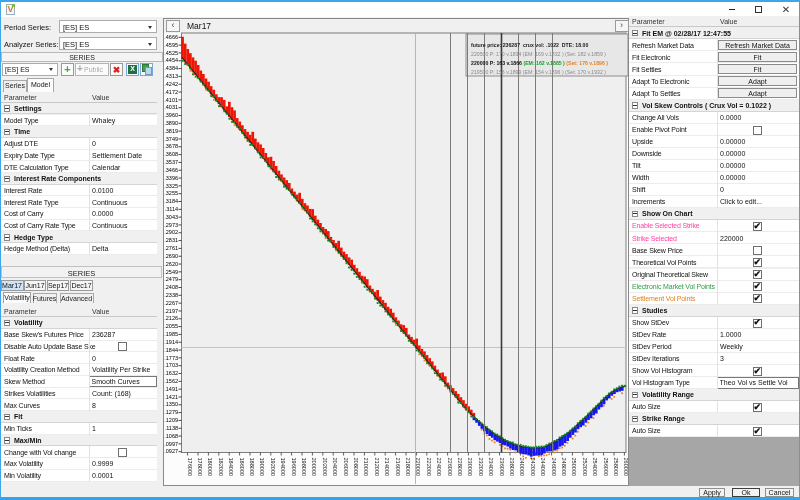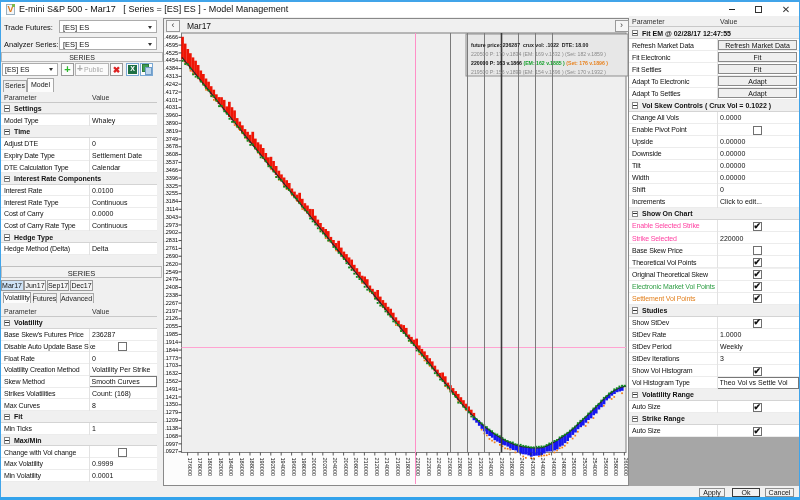--- a/index.html
+++ b/index.html
@@ -5,25 +5,24 @@
 </style></head><body>
 <div style="position:relative;width:800px;height:500px;background:#f0f0f0;overflow:hidden;">
 <div style="position:absolute;left:0;top:0;width:800px;height:2px;background:#41a4e9;"></div>
 <div style="position:absolute;left:0;top:0;width:1px;height:500px;background:#41a4e9;"></div>
 <div style="position:absolute;left:799px;top:0;width:1px;height:500px;background:#41a4e9;"></div>
 <div style="position:absolute;left:0;top:497px;width:800px;height:3px;background:#33a3ec;"></div>
 <div style="position:absolute;left:1px;top:2px;width:798px;height:15px;background:#ffffff;"></div>
 <div style="position:absolute;left:6px;top:4px;width:9px;height:11px;background:#f4f6f8;border:1px solid #9ab0c0;"></div>
 <div style="position:absolute;left:7px;top:5px;width:7px;height:9px;color:#e07818;font-size:9px;font-weight:bold;line-height:9px;text-align:center;">V</div>
 <div style="position:absolute;left:12px;top:4px;width:3px;height:3px;background:#7cb94d;"></div>
-<div style="position:absolute;left:19px;top:4px;width:500px;height:11px;font-size:9px;color:#111;white-space:nowrap;">E-mini S&amp;P 500 - Mar17&nbsp;&nbsp; [ Series = [ES] ES ] - Model Management</div>
 <div style="position:absolute;left:729px;top:8.5px;width:6px;height:1px;background:#222;"></div>
 <div style="position:absolute;left:755px;top:6px;width:7px;height:7px;border:1.2px solid #333;"></div>
 <div style="position:absolute;left:781px;top:4px;width:10px;height:11px;font-size:10px;color:#333;line-height:11px;text-align:center;">✕</div>
-<div style="position:absolute;left:4px;top:23px;width:60px;height:9px;font-size:7.5px;color:#111111;">Trade Futures:</div>
+<div style="position:absolute;left:4px;top:23px;width:60px;height:9px;font-size:7.5px;color:#111111;">Period Series:</div>
 <div style="position:absolute;left:59px;top:20px;width:98px;height:13px;background:#fff;border:1px solid #acacac;"></div>
 <div style="position:absolute;left:63px;top:23px;width:60px;height:9px;font-size:7.5px;color:#111111;">[ES] ES</div>
 <div style="position:absolute;left:148px;top:25.5px;width:0;height:0;border-left:2.5px solid transparent;border-right:2.5px solid transparent;border-top:3.5px solid #333;"></div>
 <div style="position:absolute;left:4px;top:40px;width:70px;height:9px;font-size:7.5px;color:#111111;">Analyzer Series:</div>
 <div style="position:absolute;left:59px;top:37px;width:98px;height:13px;background:#fff;border:1px solid #acacac;"></div>
 <div style="position:absolute;left:63px;top:40px;width:60px;height:9px;font-size:7.5px;color:#111111;">[ES] ES</div>
 <div style="position:absolute;left:148px;top:42.5px;width:0;height:0;border-left:2.5px solid transparent;border-right:2.5px solid transparent;border-top:3.5px solid #333;"></div>
 <div style="position:absolute;left:1px;top:52px;width:162px;height:9.5px;background:#f4f4f4;border:1px solid #b8b8b8;"></div>
 <div style="position:absolute;left:1px;top:53.5px;width:162px;height:9px;font-size:7px;color:#222;text-align:center;">SERIES</div>
 <div style="position:absolute;left:2px;top:63px;width:56px;height:13px;background:#fff;border:1px solid #acacac;"></div>

